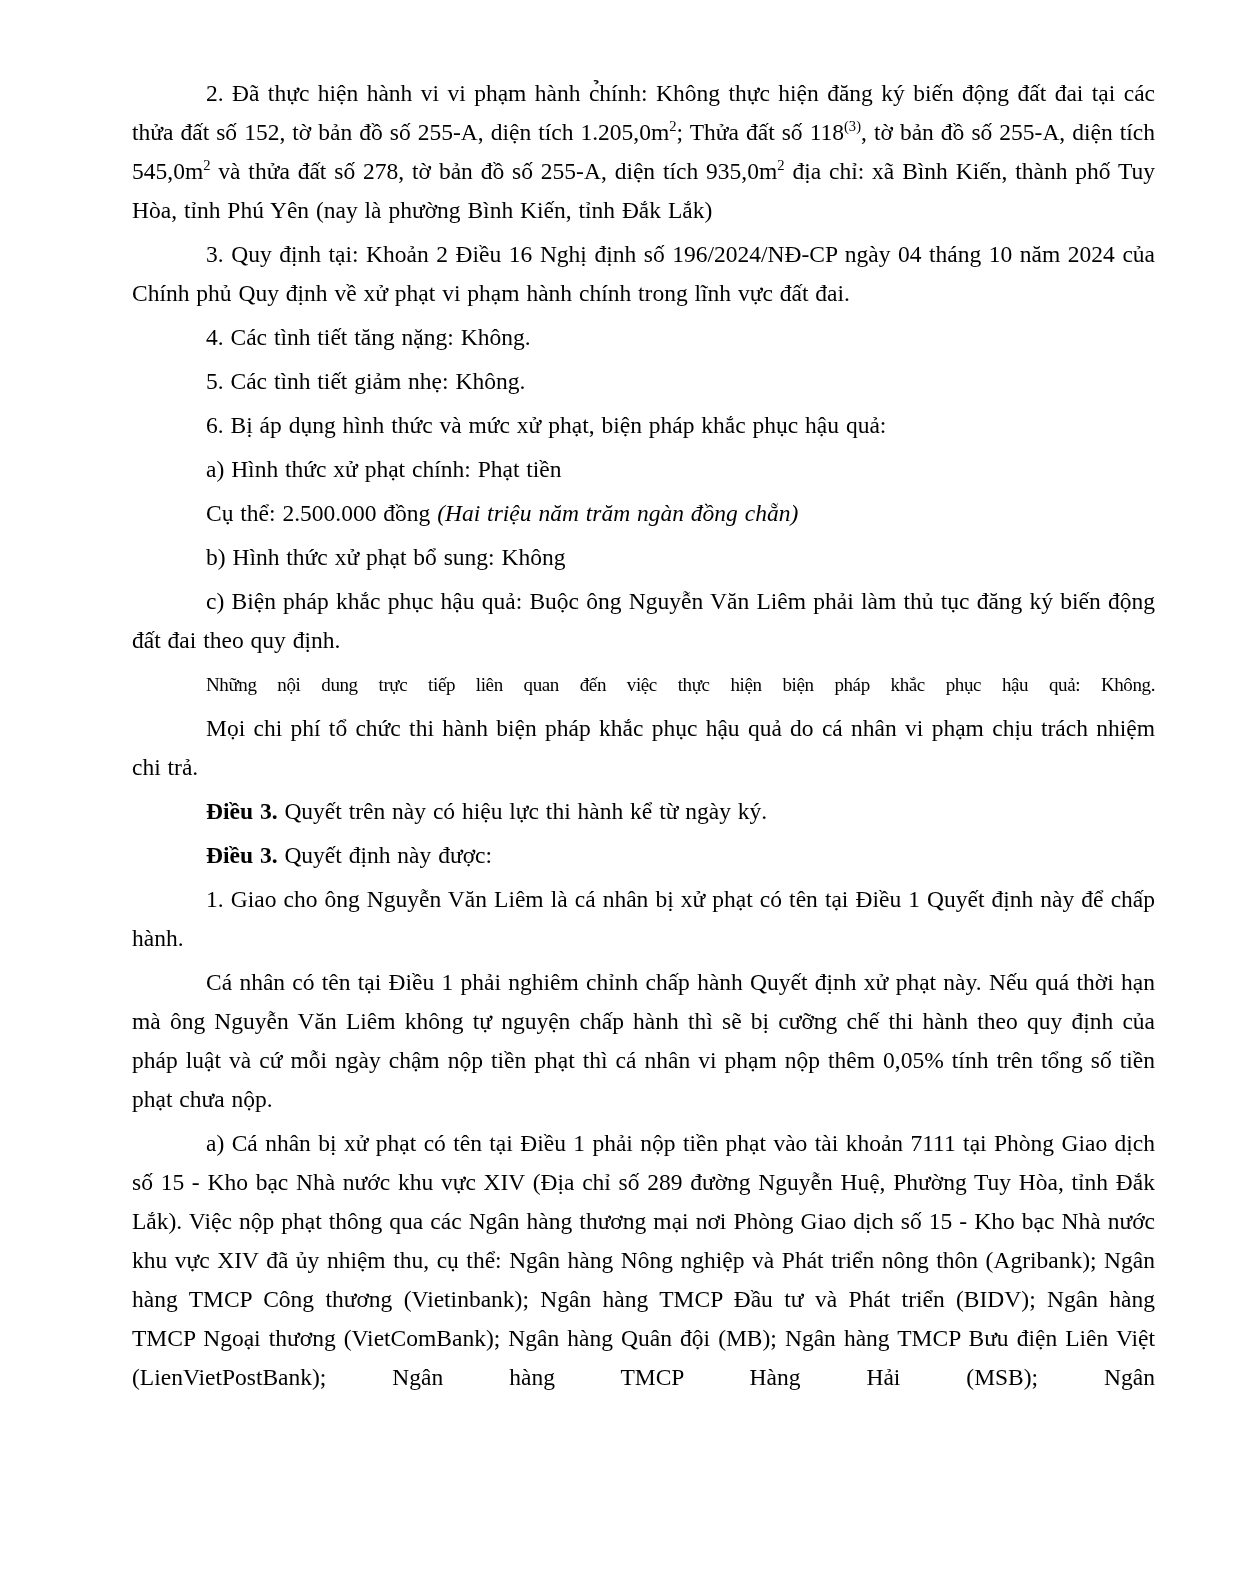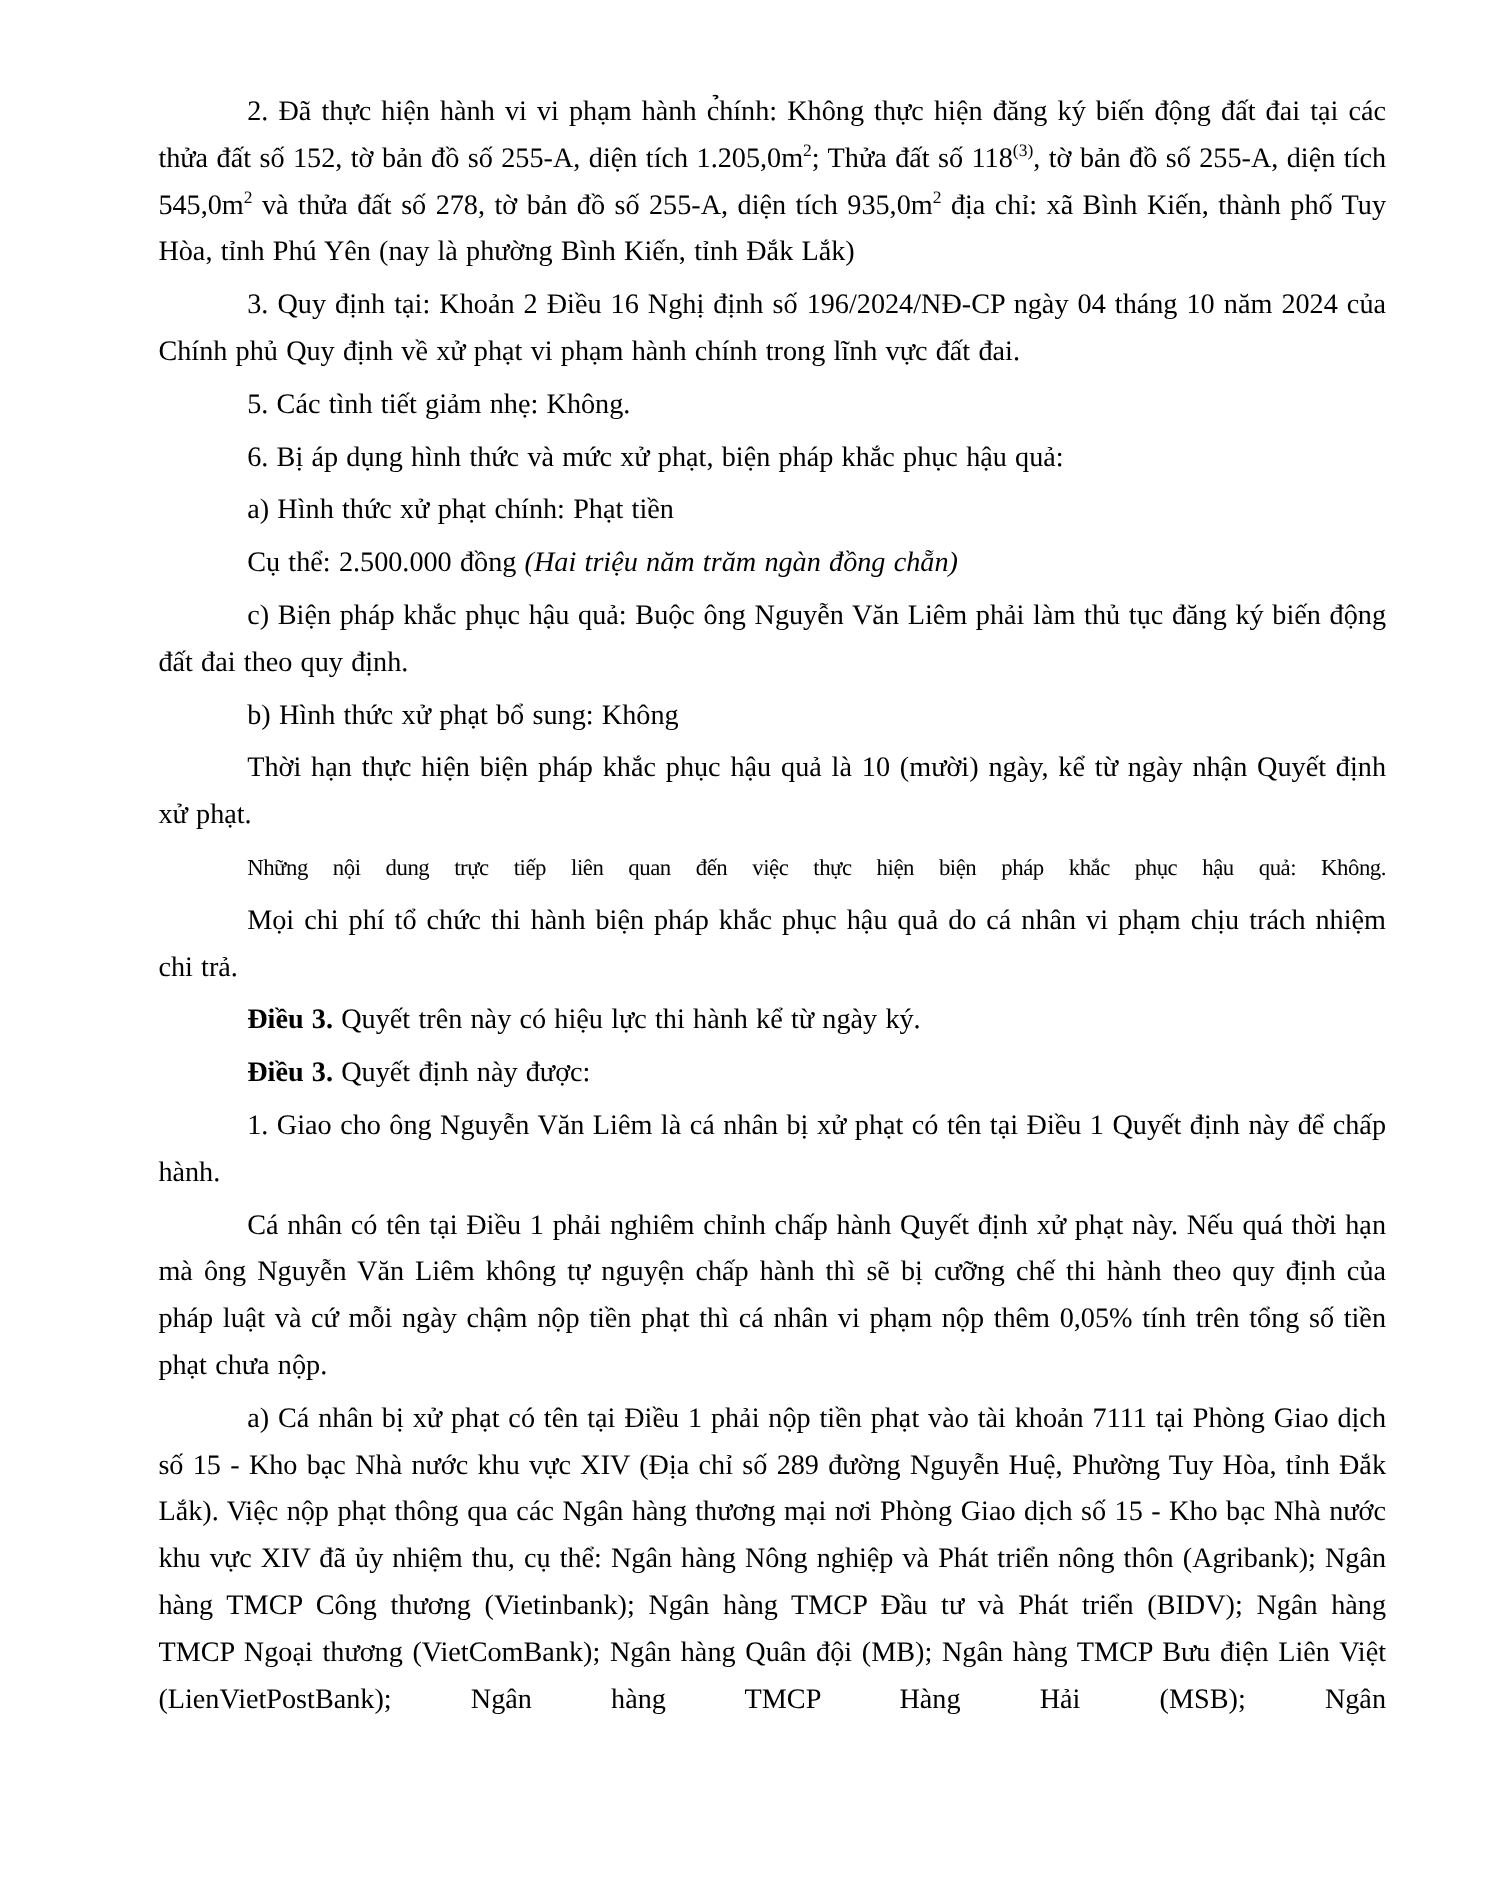--- a/index.html
+++ b/index.html
@@ -43,27 +43,27 @@
     line-height: 0;
     vertical-align: super;
   }
 </style>
 </head>
 <body>
 
 <div class="page">
   <p class="doc-par"><span>2. Đã thực hiện hành vi vi phạm hành c̉hính: Không thực hiện đăng ký biến động đất đai tại các thửa đất số 152, tờ bản đồ số 255-A, diện tích 1.205,0m</span><sup>2</sup><span>; Thửa đất số 118</span><sup>(3)</sup><span>, tờ bản đồ số 255-A, diện tích 545,0m</span><sup>2</sup><span> và thửa đất số 278, tờ bản đồ số 255-A, diện tích 935,0m</span><sup>2</sup><span> địa chỉ: xã Bình Kiến, thành phố Tuy Hòa, tỉnh Phú Yên (nay là phường Bình Kiến, tỉnh Đắk Lắk)</span></p>
   <p class="doc-par"><span>3. Quy định tại: Khoản 2 Điều 16 Nghị định số 196/2024/NĐ-CP ngày 04 tháng 10 năm 2024 của Chính phủ Quy định về xử phạt vi phạm hành chính trong lĩnh vực đất đai.</span></p>
+  <p class="doc-par"><span>4. Các tình tiết tăng nặng: Không.</span></p>
   <p class="doc-par"><span>5. Các tình tiết giảm nhẹ: Không.</span></p>
   <p class="doc-par"><span>6. Bị áp dụng hình thức và mức xử phạt, biện pháp khắc phục hậu quả:</span></p>
   <p class="doc-par"><span>a) Hình thức xử phạt chính: Phạt tiền</span></p>
   <p class="doc-par"><span>Cụ thể: 2.500.000 đồng </span><span class="run-i">(Hai triệu năm trăm ngàn đồng chẵn)</span></p>
+  <p class="doc-par"><span>b) Hình thức xử phạt bổ sung: Không</span></p>
   <p class="doc-par"><span>c) Biện pháp khắc phục hậu quả: Buộc ông Nguyễn Văn Liêm phải làm thủ tục đăng ký biến động đất đai theo quy định.</span></p>
-  <p class="doc-par"><span>b) Hình thức xử phạt bổ sung: Không</span></p>
-  <p class="doc-par"><span>Thời hạn thực hiện biện pháp khắc phục hậu quả là 10 (mười) ngày, kể từ ngày nhận Quyết định xử phạt.</span></p>
   <p class="doc-par condensed"><span>Những nội dung trực tiếp liên quan đến việc thực hiện biện pháp khắc phục hậu quả: Không.</span></p>
   <p class="doc-par"><span>Mọi chi phí tổ chức thi hành biện pháp khắc phục hậu quả do cá nhân vi phạm chịu trách nhiệm chi trả.</span></p>
   <p class="doc-par"><span class="run-b">Điều 3. </span><span>Quyết trên này có hiệu lực thi hành kể từ ngày ký.</span></p>
   <p class="doc-par"><span class="run-b">Điều 3. </span><span>Quyết định này được:</span></p>
   <p class="doc-par"><span>1. Giao cho ông Nguyễn Văn Liêm là cá nhân bị xử phạt có tên tại Điều 1 Quyết định này để chấp hành.</span></p>
   <p class="doc-par"><span>Cá nhân có tên tại Điều 1 phải nghiêm chỉnh chấp hành Quyết định xử phạt này. Nếu quá thời hạn mà ông Nguyễn Văn Liêm không tự nguyện chấp hành thì sẽ bị cưỡng chế thi hành theo quy định của pháp luật và cứ mỗi ngày chậm nộp tiền phạt thì cá nhân vi phạm nộp thêm 0,05% tính trên tổng số tiền phạt chưa nộp.</span></p>
   <p class="doc-par cut"><span>a) Cá nhân bị xử phạt có tên tại Điều 1 phải nộp tiền phạt vào tài khoản 7111 tại Phòng Giao dịch số 15 - Kho bạc Nhà nước khu vực XIV (Địa chỉ số 289 đường Nguyễn Huệ, Phường Tuy Hòa, tỉnh Đắk Lắk). Việc nộp phạt thông qua các Ngân hàng thương mại nơi Phòng Giao dịch số 15 - Kho bạc Nhà nước khu vực XIV đã ủy nhiệm thu, cụ thể: Ngân hàng Nông nghiệp và Phát triển nông thôn (Agribank); Ngân hàng TMCP Công thương (Vietinbank); Ngân hàng TMCP Đầu tư và Phát triển (BIDV); Ngân hàng TMCP Ngoại thương (VietComBank); Ngân hàng Quân đội (MB); Ngân hàng TMCP Bưu điện Liên Việt (LienVietPostBank); Ngân hàng TMCP Hàng Hải (MSB); Ngân</span></p>
 </div>
 
 </body></html>

